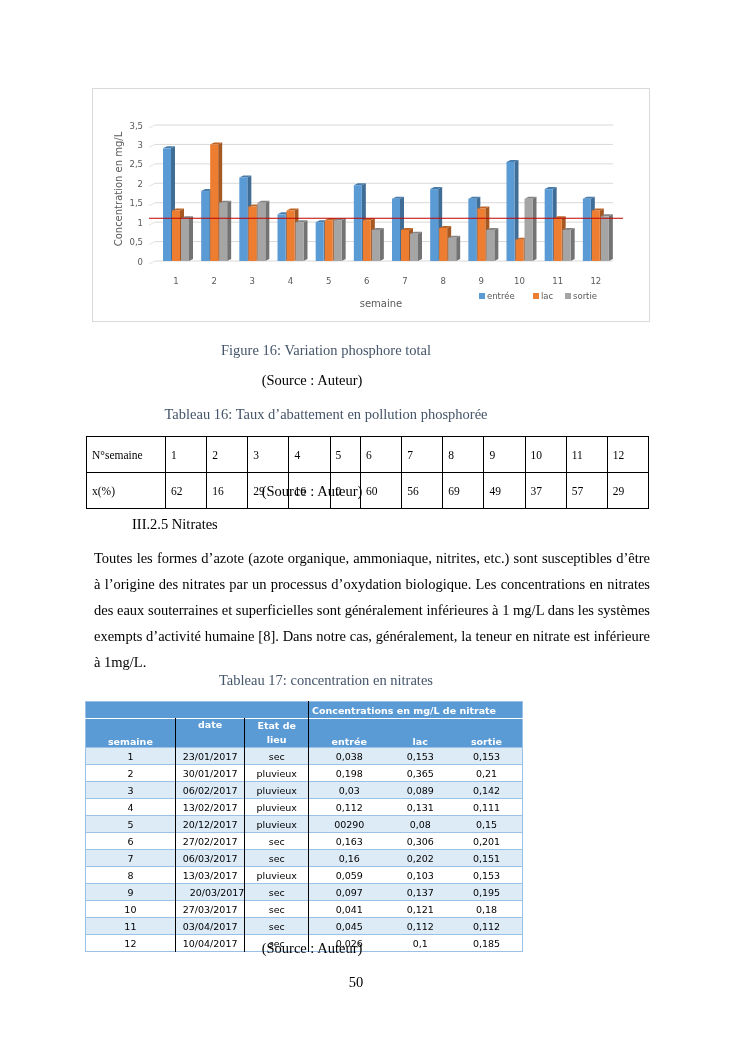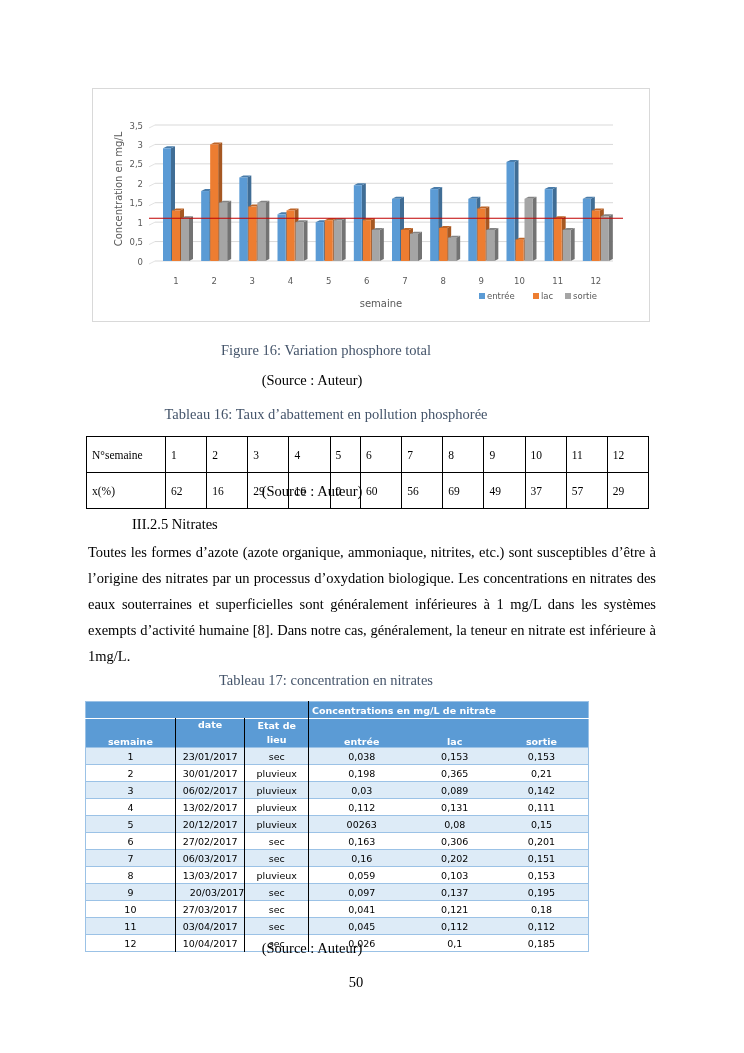--- a/index.html
+++ b/index.html
@@ -9,22 +9,22 @@
   .chart-frame { left:92px; top:88px; width:558px; height:234px;
                  border:1px solid #d9d9d9; background:#fff; box-sizing:border-box; }
   .caption { font-size:14.5px; color:#44546a; text-align:center; width:652px; left:0; }
   .source { font-size:14.5px; text-align:center; width:624px; left:0; }
   table.t16 { border-collapse:collapse; position:absolute; left:86px; top:436px; width:563px;
               font-size:11.5px; font-family:"Liberation Serif", serif; }
   table.t16 td { border:1px solid #000; padding:8px 5px; height:19px; text-align:left; }
   .heading { left:132px; top:516px; font-size:14.5px; }
   .para { left:88px; top:539px; width:568px; font-size:14.5px; line-height:26.1px;
           text-align:justify; }
-  .para p { margin:0; }
-  table.t17 { border-collapse:collapse; position:absolute; left:85px; top:701px; width:504px;
+  .para p { margin:6px; }
+  table.t17 { border-collapse:collapse; position:absolute; left:85px; top:701px; width:438px;
               font-family:"DejaVu Sans", sans-serif; font-size:9.5px; }
   table.t17 td { text-align:center; padding:0; height:16px; color:#000; }
   table.t17 tr.hdr td { background:#5b9bd5; color:#fff; font-weight:bold; }
   table.t17 tr.row.odd td { background:#ddebf7; }
   table.t17 tr.row.even td { background:#ffffff; }
   table.t17 tr.row td { border-top:1px solid #9bc2e6; }
   table.t17 td.vsep { border-right:1px solid #000; }
   table.t17 { border:1px solid #9bc2e6; }
   .pagenum { left:0; width:712px; text-align:center; top:974px; font-size:14.5px; }
 </style>
@@ -295,21 +295,21 @@
         <td class="vsep" style="border-left: 1px solid rgb(0, 0, 0);">13/02/2017</td>
         <td class="vsep">pluvieux</td>
         <td>0,112</td>
         <td>0,131</td>
         <td>0,111</td>
       </tr>
       <tr class="row odd">
         <td>5</td>
         <td class="vsep" style="border-left: 1px solid rgb(0, 0, 0);">20/12/2017</td>
         <td class="vsep">pluvieux</td>
-        <td>00263</td>
+        <td>00290</td>
         <td>0,08</td>
         <td>0,15</td>
       </tr>
       <tr class="row even">
         <td>6</td>
         <td class="vsep" style="border-left: 1px solid rgb(0, 0, 0);">27/02/2017</td>
         <td class="vsep">sec</td>
         <td>0,163</td>
         <td>0,306</td>
         <td>0,201</td>

